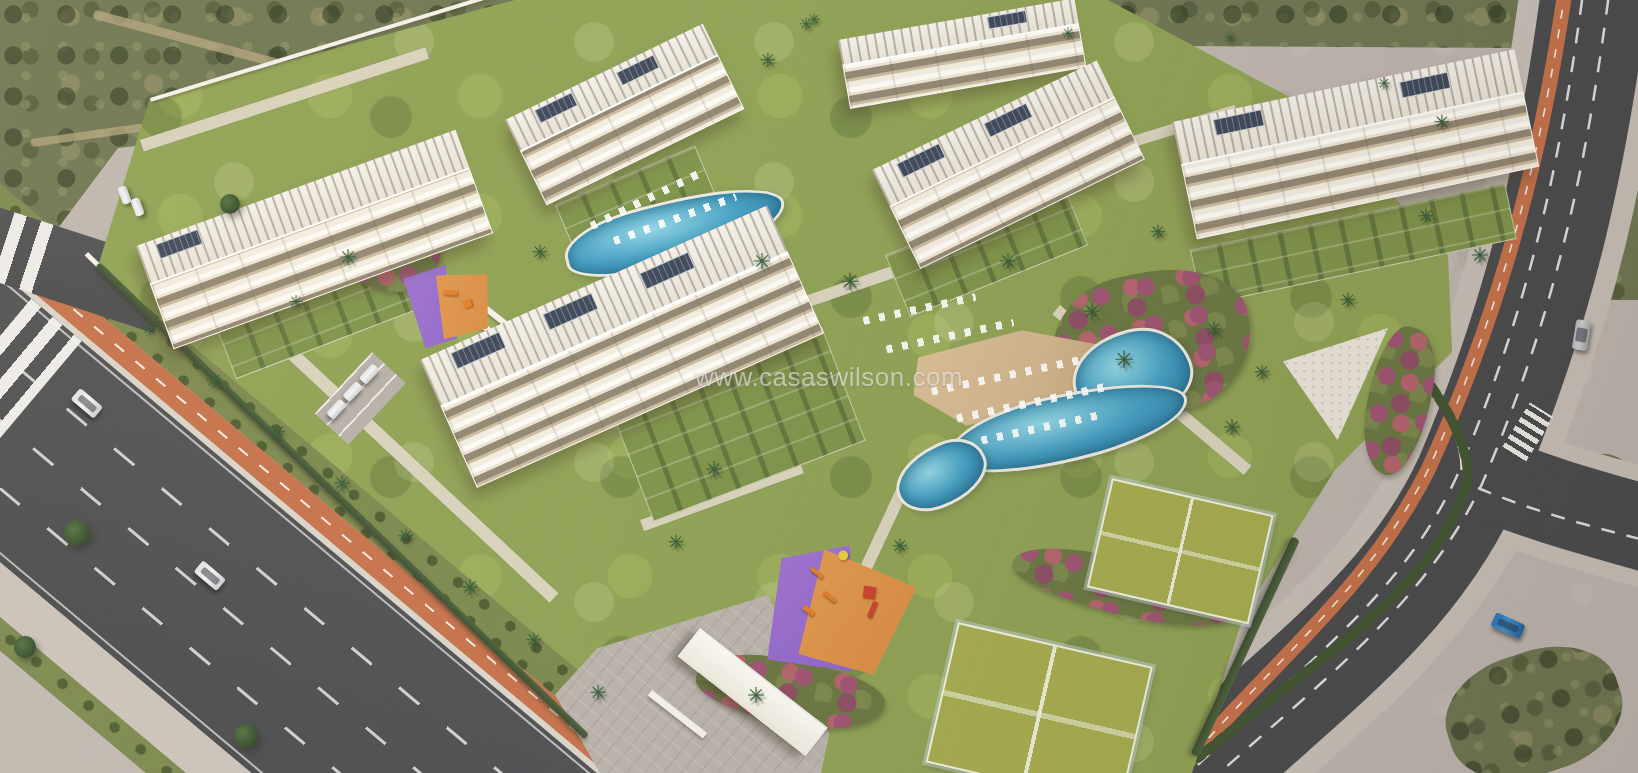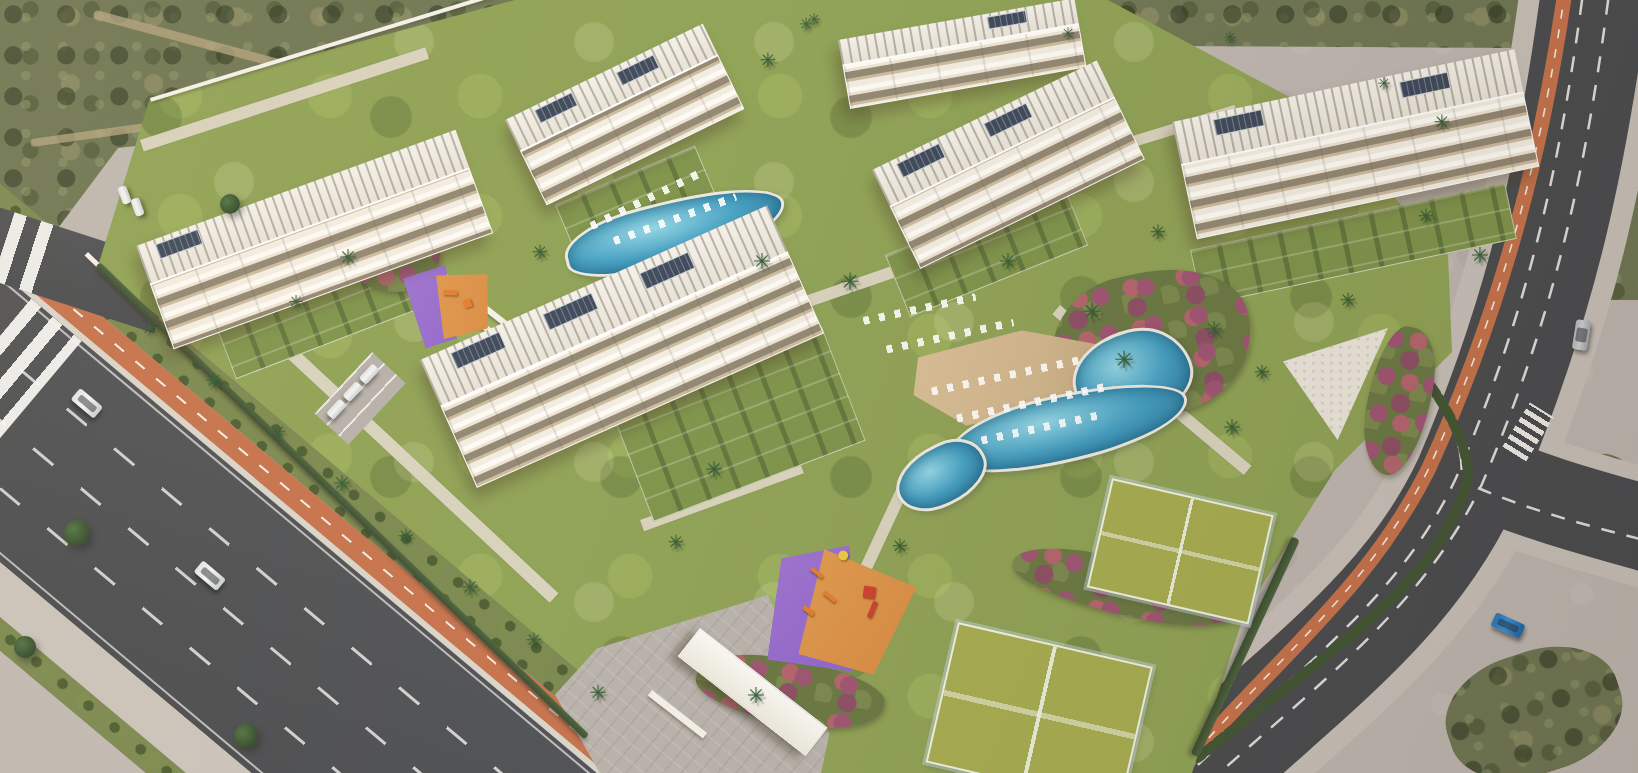--- a/index.html
+++ b/index.html
@@ -315,13 +315,14 @@
   <span class="abs palm" style="left:1068px;top:34px;font-size:16px;">✳</span>
   <span class="abs palm" style="left:1230px;top:38px;font-size:16px;">✳</span>
   <span class="abs palm" style="left:1384px;top:84px;font-size:16px;">✳</span>
 
   <div class="abs tree-round" style="left:64px;top:520px;width:26px;height:26px;"></div>
   <div class="abs tree-round" style="left:14px;top:636px;width:22px;height:22px;"></div>
   <div class="abs tree-round" style="left:234px;top:724px;width:24px;height:24px;"></div>
   <div class="abs tree-round" style="left:220px;top:194px;width:20px;height:20px;"></div>
 
   <div class="abs" id="light-overlay"></div>
+  <div class="abs" id="watermark" style="left:695px;top:362px;">www.casaswilson.com</div>
 </div>
 
 </body></html>

